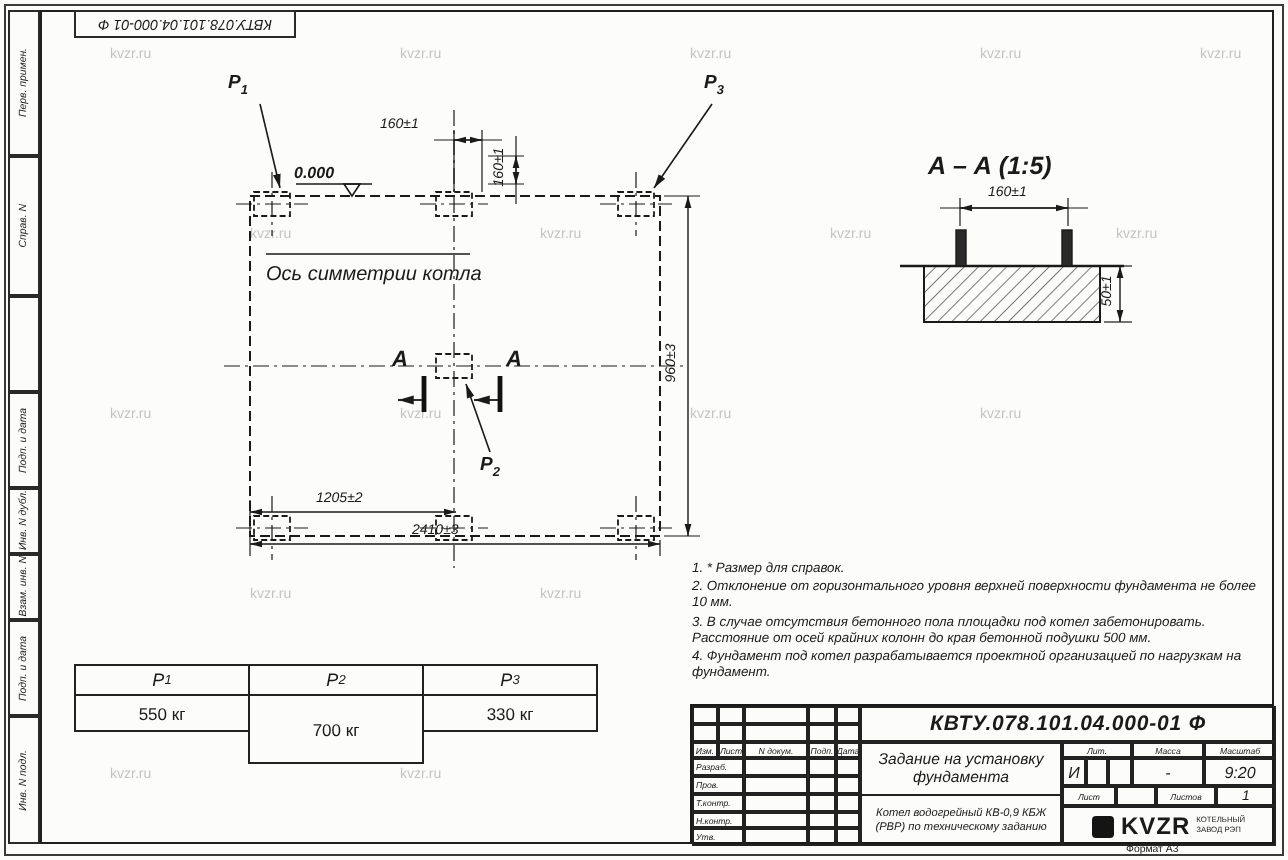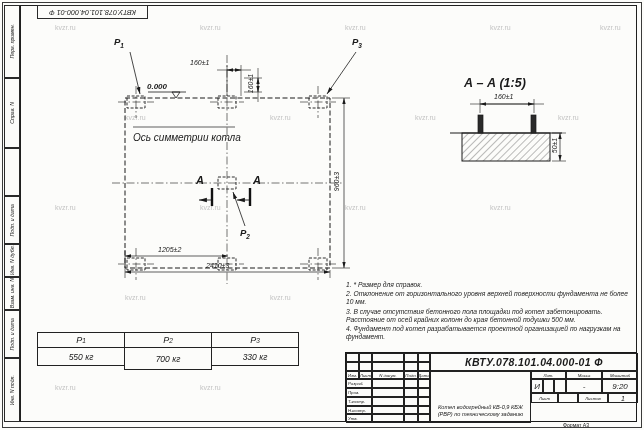--- a/index.html
+++ b/index.html
@@ -27,21 +27,21 @@
   .sectitle{font-size:12.5px;font-weight:600;}
   .axis{font-size:10px;margin-top:16px;}
   .level{font-size:8px;font-weight:600;}
   
   .notes{left:346px;top:281px;width:288px;z-index:2;font-style:italic;font-size:6.7px;line-height:1.22;}
   .notes div{margin-bottom:1px;}
   
   .cell{position:absolute;border:0.8px solid #222;box-sizing:border-box;display:flex;align-items:center;justify-content:center;overflow:hidden;background:transparent;}
   .ltab-h{font-style:italic;font-size:9px;}
   .ltab-h sub{font-size:6.5px;}
-  .ltab-v{font-style:italic;font-size:8.5px;}
+  .ltab-v{font-size:8.5px;}
   
   .tb{left:345px;top:352px;width:292px;height:70px;border:1.2px solid #1a1a1a;z-index:2;}
   .tb .cell{font-size:4.3px;font-style:italic;}
   .tb .docnum{font-size:10.5px;font-weight:700;font-style:italic;letter-spacing:0.4px;}
   .tb .big{font-size:8px;}
   .tb .med{font-size:7px;}
   .name-top{position:absolute;left:0;top:0;width:100%;height:26px;border-bottom:0.8px solid #222;display:flex;align-items:center;justify-content:center;text-align:center;font-size:7.8px;font-style:italic;line-height:1.15;padding:1px;box-sizing:border-box;}
   .name-bot{position:absolute;left:0;top:26px;width:100%;height:26px;display:flex;align-items:center;justify-content:center;text-align:center;font-size:5.6px;font-style:italic;line-height:1.2;padding:1px;box-sizing:border-box;}
   .logo-wrap{display:flex;align-items:center;gap:3px;font-style:normal;}
   .logo-icon{width:11px;height:11px;background:#141414;border-radius:2px;display:inline-block;}
@@ -221,21 +221,21 @@
       </div>
     <div class="cell ltab-h" style="left:124px;top:332px;width:88px;height:16px;z-index:2">
         <span>P</span>
         <sub>2</sub>
       </div>
     <div class="cell ltab-h" style="left:211px;top:332px;width:88px;height:16px;z-index:2">
         <span>P</span>
         <sub>3</sub>
       </div>
     <div class="cell ltab-v" style="left:37px;top:347px;width:88px;height:19px;z-index:2">550 кг</div>
-    <div class="cell ltab-v" style="left:124px;top:347px;width:88px;height:23px;z-index:2">700 кг</div>
+    <div class="cell ltab-v" style="left:124px;top:347px;width:88px;height:35px;z-index:2">700 кг</div>
     <div class="cell ltab-v" style="left:211px;top:347px;width:88px;height:19px;z-index:2">330 кг</div>
   </div>
 
   <div class="abs tb">
 
     <div class="cell docnum" style="left:84px;top:0;width:208px;height:18px">КВТУ.078.101.04.000-01 Ф</div>
 
     <div class="cell" style="left:0;top:0;width:13px;height:9px"></div>
     <div class="cell" style="left:13px;top:0;width:13px;height:9px"></div>
     <div class="cell" style="left:26px;top:0;width:32px;height:9px"></div>
@@ -268,34 +268,45 @@
     <div class="cell" style="left:0;top:53px;width:26px;height:8px;justify-content:flex-start;padding-left:1px">Н.контр.</div>
     <div class="cell" style="left:26px;top:53px;width:32px;height:8px"></div>
     <div class="cell" style="left:58px;top:53px;width:14px;height:8px"></div>
     <div class="cell" style="left:72px;top:53px;width:12px;height:8px"></div>
     <div class="cell" style="left:0;top:61px;width:26px;height:9px;justify-content:flex-start;padding-left:1px">Утв.</div>
     <div class="cell" style="left:26px;top:61px;width:32px;height:9px"></div>
     <div class="cell" style="left:58px;top:61px;width:14px;height:9px"></div>
     <div class="cell" style="left:72px;top:61px;width:12px;height:9px"></div>
 
     <div class="cell" style="left:84px;top:18px;width:101px;height:52px;display:block">
+      <div class="name-top">Задание на установку фундамента</div>
       <div class="name-bot">Котел водогрейный КВ-0,9 КБЖ (РВР) по техническому заданию</div>
     </div>
 
     <div class="cell" style="left:185px;top:18px;width:35px;height:8px">Лит.</div>
     <div class="cell" style="left:220px;top:18px;width:36px;height:8px">Масса</div>
     <div class="cell" style="left:256px;top:18px;width:36px;height:8px">Масштаб</div>
     <div class="cell big" style="left:185px;top:26px;width:12px;height:14px">И</div>
     <div class="cell big" style="left:197px;top:26px;width:11px;height:14px"></div>
     <div class="cell big" style="left:208px;top:26px;width:12px;height:14px"></div>
     <div class="cell big" style="left:220px;top:26px;width:36px;height:14px">-</div>
     <div class="cell big" style="left:256px;top:26px;width:36px;height:14px">9:20</div>
 
     <div class="cell" style="left:185px;top:40px;width:27px;height:10px">Лист</div>
     <div class="cell" style="left:212px;top:40px;width:20px;height:10px"></div>
     <div class="cell" style="left:232px;top:40px;width:30px;height:10px">Листов</div>
     <div class="cell med" style="left:262px;top:40px;width:30px;height:10px">1</div>
 
+    <div class="cell" style="left:185px;top:50px;width:107px;height:20px">
+      <div class="logo-wrap">
+        <span class="logo-icon"></span>
+        <span class="logo-txt">KVZR</span>
+        <span class="logo-cap">
+          <span>КОТЕЛЬНЫЙ</span>
+          <span>ЗАВОД РЭП</span>
+        </span>
+      </div>
+    </div>
   </div>
 
   <div class="abs fmt">Формат А3</div>
 
 </div>
 
 </body></html>

